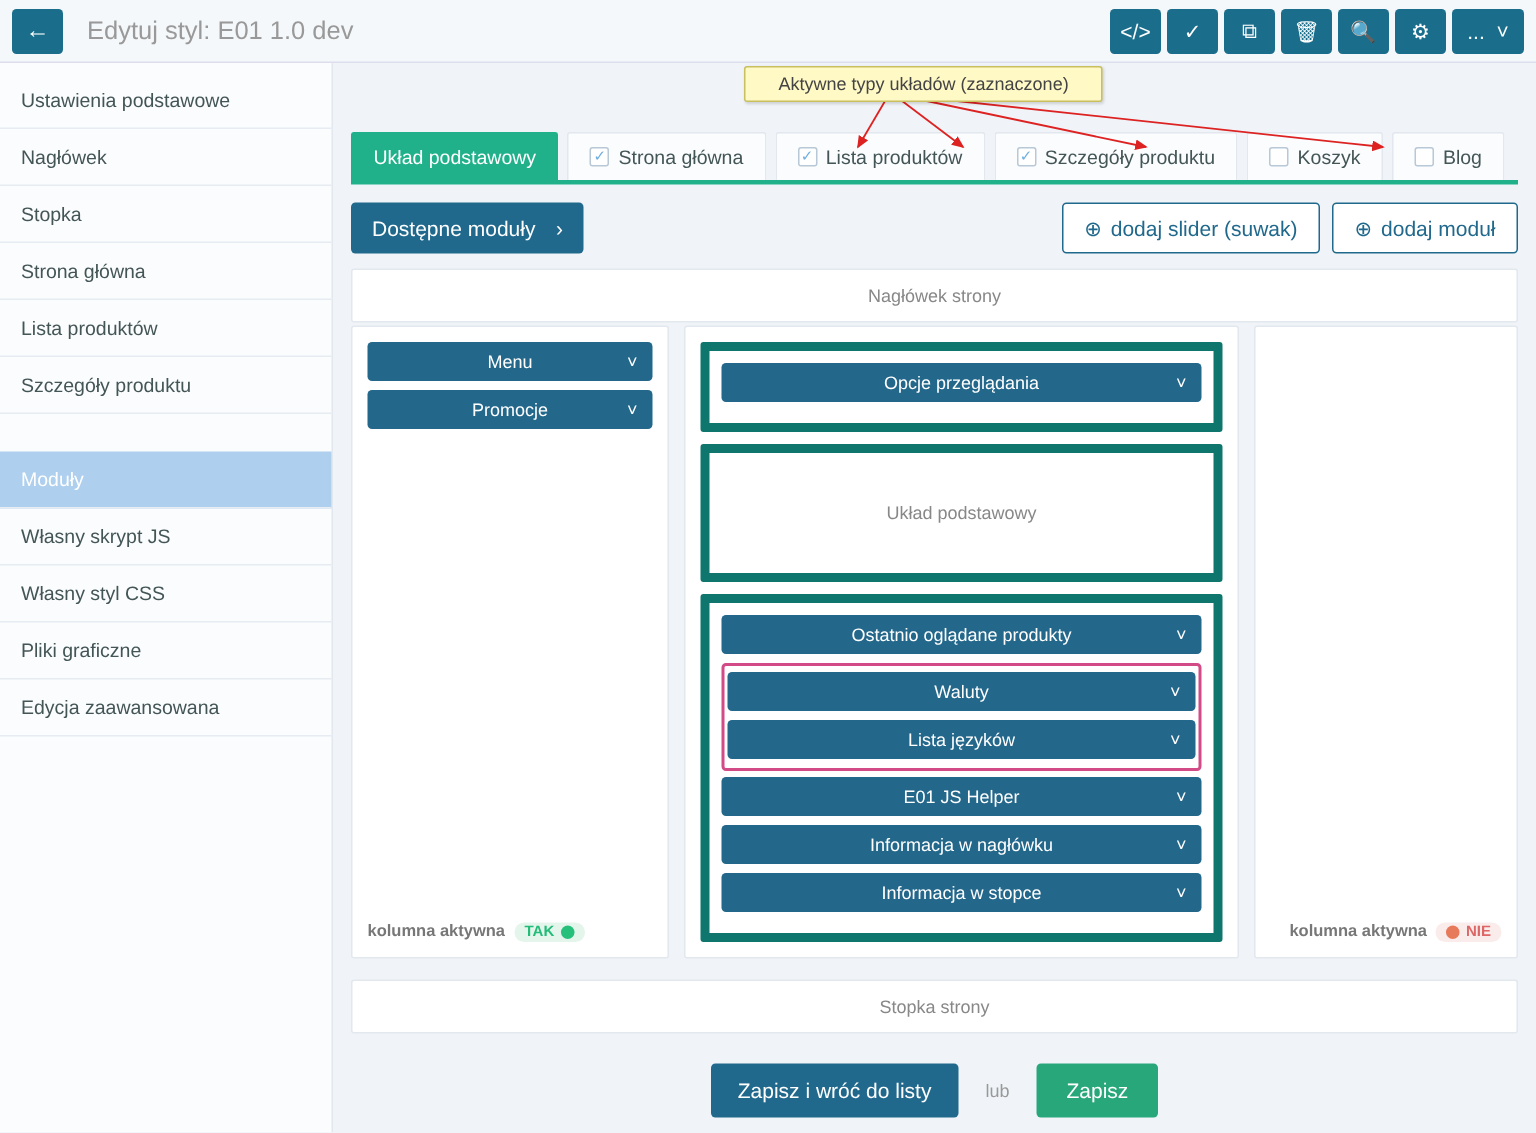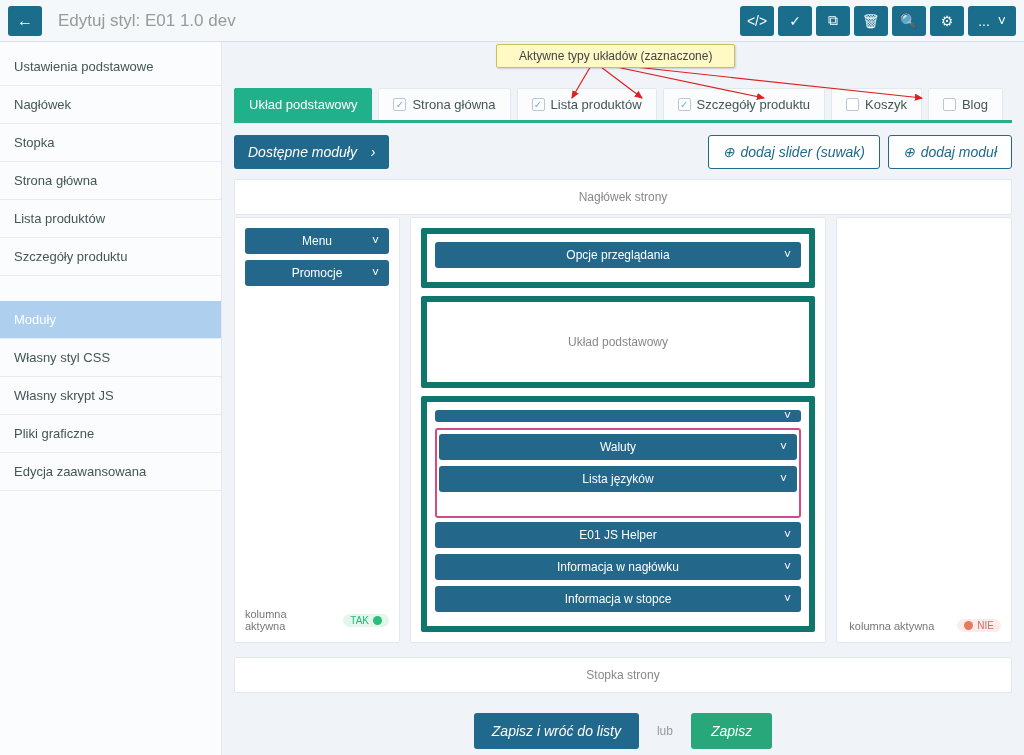--- a/index.html
+++ b/index.html
@@ -19,45 +19,45 @@
 
   .main { flex: 1; padding: 10px 12px 0 12px; position: relative; overflow: auto; }
 
   .tabs-row { display: flex; gap: 6px; border-bottom: 3px solid #20b18a; margin-bottom: 12px; }
   .tab { display: flex; align-items: center; gap: 6px; padding: 8px 14px; background: #fafcfe; border: 1px solid #e2e8ee; border-bottom: none; border-radius: 2px 2px 0 0; color: #455; cursor: pointer; font-size: 13px; }
   .tab.active { background: #20b18a; color: #fff; border-color: #20b18a; }
   .chk { width: 13px; height: 13px; border: 1px solid #b8c8d6; border-radius: 2px; display: inline-flex; align-items: center; justify-content: center; background: #fff; font-size: 10px; color: #6bafe2; line-height: 1; }
   .chk.off { color: transparent; }
 
   .action-row { display: flex; gap: 8px; margin-bottom: 10px; }
-  .btn { display: inline-flex; align-items: center; gap: 6px; padding: 8px 14px; border-radius: 3px; cursor: pointer; font-size: 14px; border: none; font-style: italic; }
+  .btn { display: inline-flex; align-items: center; gap: 6px; padding: 8px 14px; border-radius: 3px; cursor: pointer; font-size: 14px; border: none; }
   .btn-primary { background: #20698c; color: #fff; }
   .btn-outline { background: #fff; color: #20698c; border: 1px solid #20698c; }
   .btn-green { background: #28a77a; color: #fff; }
   .action-spacer { flex: 1; }
 
   .section-box { border: 1px solid #e2e8ee; border-radius: 2px; background: #fff; padding: 10px 0; margin-bottom: 2px; }
   .section-label { text-align: center; color: #888; font-size: 12px; }
 
   .layout-cols { display: flex; gap: 10px; margin-bottom: 14px; }
   .col { border: 1px solid #e2e8ee; border-radius: 2px; background: #fff; padding: 10px; display: flex; flex-direction: column; }
-  .col-left { width: 166px; }
+  .col-left { width: 212px; }
   .col-mid { flex: 1; }
   .col-right { width: 176px; }
 
   .module-item { background: #23678b; color: #fff; border-radius: 3px; padding: 6px 10px; margin-bottom: 6px; display: flex; align-items: center; justify-content: space-between; font-size: 12px; cursor: pointer; position: relative; }
   .module-item .lbl { flex: 1; text-align: center; }
   .module-item .chev { position: absolute; right: 10px; }
   .module-item.underlined .lbl { }
 
   .inner-box { border: 6px solid #0f766e; border-radius: 2px; padding: 8px; margin-top: 8px; }
   .inner-box.tall { height: 92px; display: flex; align-items: center; justify-content: center; color: #888; font-size: 12px; }
-  .highlight-box { border: 2px solid #d24b87; border-radius: 3px; padding: 4px 2px 18px 2px; margin: 4px 0; }
-
-  .col-footer { margin-top: auto; padding-top: 10px; display: flex; align-items: center; gap: 23px; font-size: 11px; color: #777; justify-content: flex-start; }
+  .highlight-box { border: 2px solid #d24b87; border-radius: 3px; padding: 4px 2px 0 2px; margin: 4px 0; }
+
+  .col-footer { margin-top: auto; padding-top: 10px; display: flex; align-items: flex-start; gap: 6px; font-size: 11px; color: #777; justify-content: flex-start; font-weight: bold; }
   .col-footer.right { justify-content: flex-end; }
   .badge { display: inline-flex; align-items: center; gap: 4px; border-radius: 10px; padding: 1px 7px 1px 7px; font-size: 10px; }
   .badge-tak { background: #e4f5ec; color: #2b7; }
   .badge-nie { background: #faeceb; color: #d66; flex-direction: row-reverse;}
   .dot { width: 9px; height: 9px; border-radius: 50%; display: inline-block; }
   .dot-g { background: #27c07a; }
   .dot-r { background: #e87a5c; }
 
   .footer-btns { display: flex; align-items: center; justify-content: center; gap: 18px; padding: 18px 0 22px; }
   .footer-btns .or { color: #999; font-size: 12px; }
@@ -85,22 +85,22 @@
 
 <div class="columns">
   <div class="sidebar">
     <div class="side-item"><span>Ustawienia podstawowe</span></div>
     <div class="side-item"><span>Nagłówek</span></div>
     <div class="side-item"><span>Stopka</span></div>
     <div class="side-item"><span>Strona główna</span></div>
     <div class="side-item"><span>Lista produktów</span></div>
     <div class="side-item"><span>Szczegóły produktu</span></div>
     <div class="side-item active"><span>Moduły</span></div>
+    <div class="side-item"><span>Własny skrypt JS</span></div>
     <div class="side-item"><span>Własny styl CSS</span></div>
-    <div class="side-item"><span>Własny skrypt JS</span></div>
     <div class="side-item"><span>Pliki graficzne</span></div>
     <div class="side-item"><span>Edycja zaawansowana</span></div>
   </div>
 
   <div class="main">
 
     <div class="tooltip-box">Aktywne typy układów (zaznaczone)</div>
 
     <svg class="arrows" width="760" height="80">
       <defs>
@@ -179,20 +179,21 @@
           <div class="module-item">
               <span class="lbl">Opcje przeglądania</span>
               <span class="chev">˅</span>
             </div>
         </div>
         <div class="inner-box tall">
           <span>Układ podstawowy</span>
         </div>
         <div class="inner-box">
           <div class="module-item">
+              <span class="lbl">Ostatnio oglądane produkty</span>
               <span class="chev">˅</span>
             </div>
           <div class="highlight-box">
             <div class="module-item">
                 <span class="lbl">Waluty</span>
                 <span class="chev">˅</span>
               </div>
             <div class="module-item">
                 <span class="lbl">Lista języków</span>
                 <span class="chev">˅</span>

